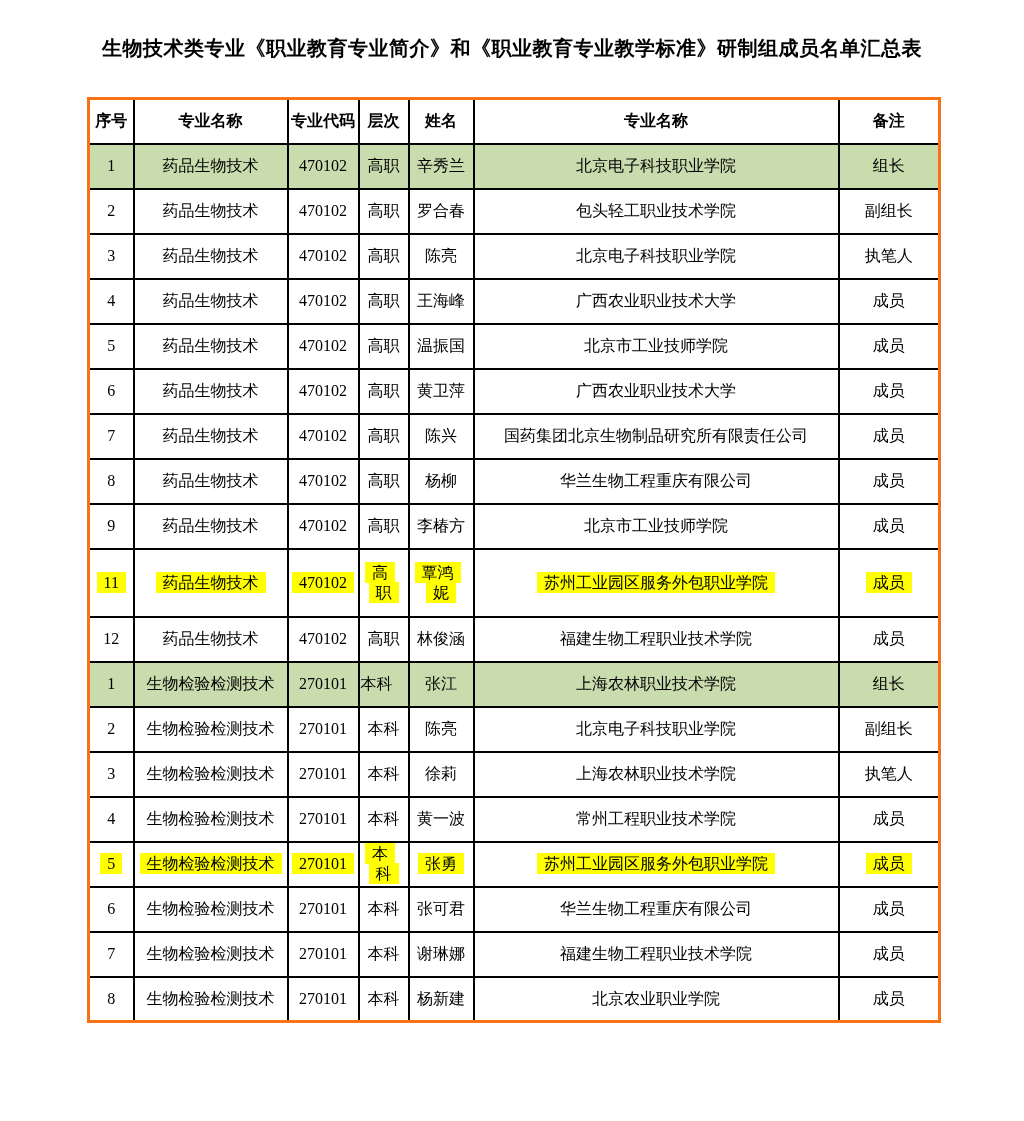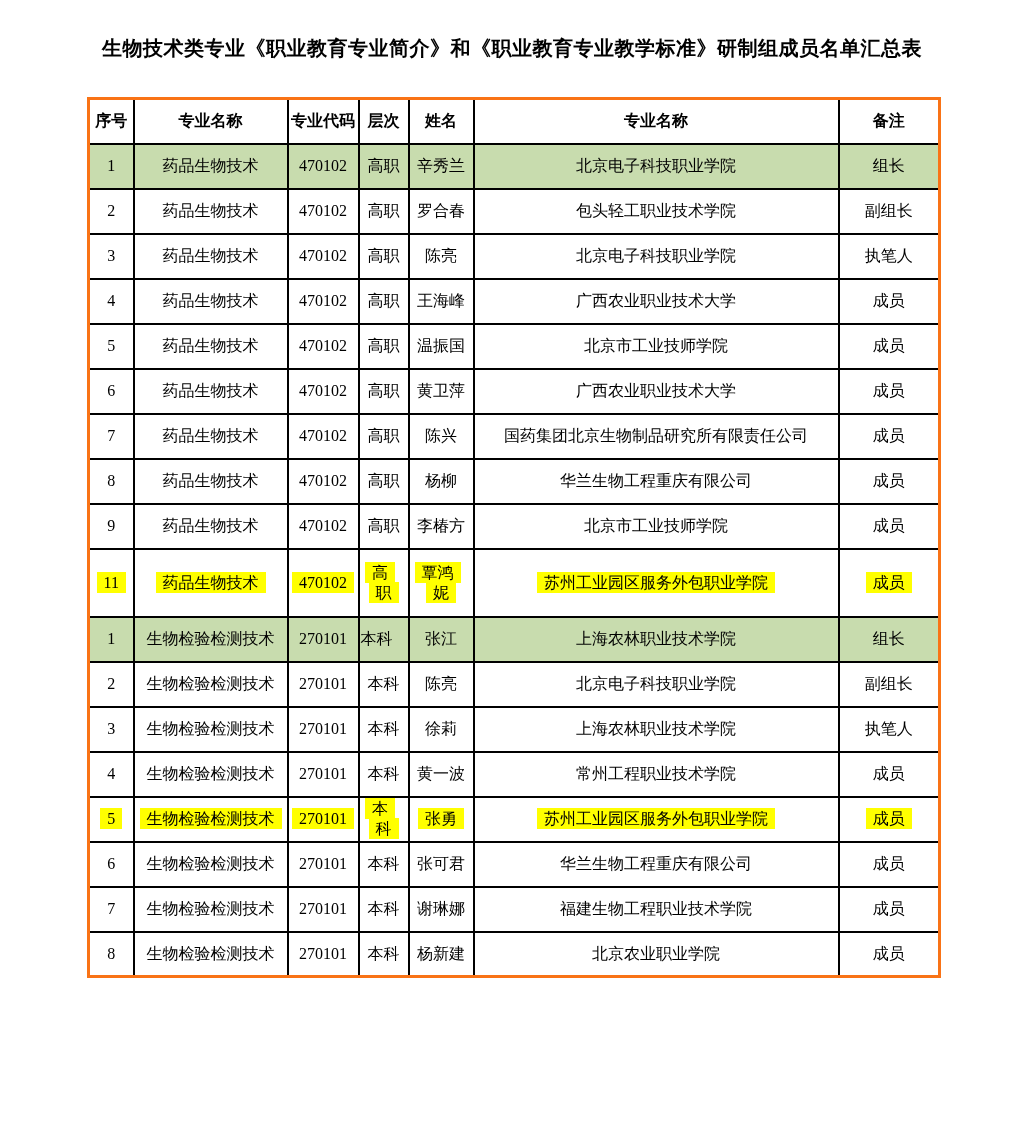--- a/index.html
+++ b/index.html
@@ -178,20 +178,29 @@
       </tr>
       <tr class="hl tall">
         <td><span class="hl-text">11</span></td>
         <td><span class="hl-text">药品生物技术</span></td>
         <td><span class="hl-text">470102</span></td>
         <td><span class="hl-text">高职</span></td>
         <td><span class="hl-text">覃鸿妮</span></td>
         <td><span class="hl-text">苏州工业园区服务外包职业学院</span></td>
         <td><span class="hl-text">成员</span></td>
       </tr>
+      <tr>
+        <td>12</td>
+        <td>药品生物技术</td>
+        <td>470102</td>
+        <td>高职</td>
+        <td>林俊涵</td>
+        <td>福建生物工程职业技术学院</td>
+        <td>成员</td>
+      </tr>
       <tr class="green lvl-left">
         <td>1</td>
         <td>生物检验检测技术</td>
         <td>270101</td>
         <td>本科</td>
         <td>张江</td>
         <td>上海农林职业技术学院</td>
         <td>组长</td>
       </tr>
       <tr>

